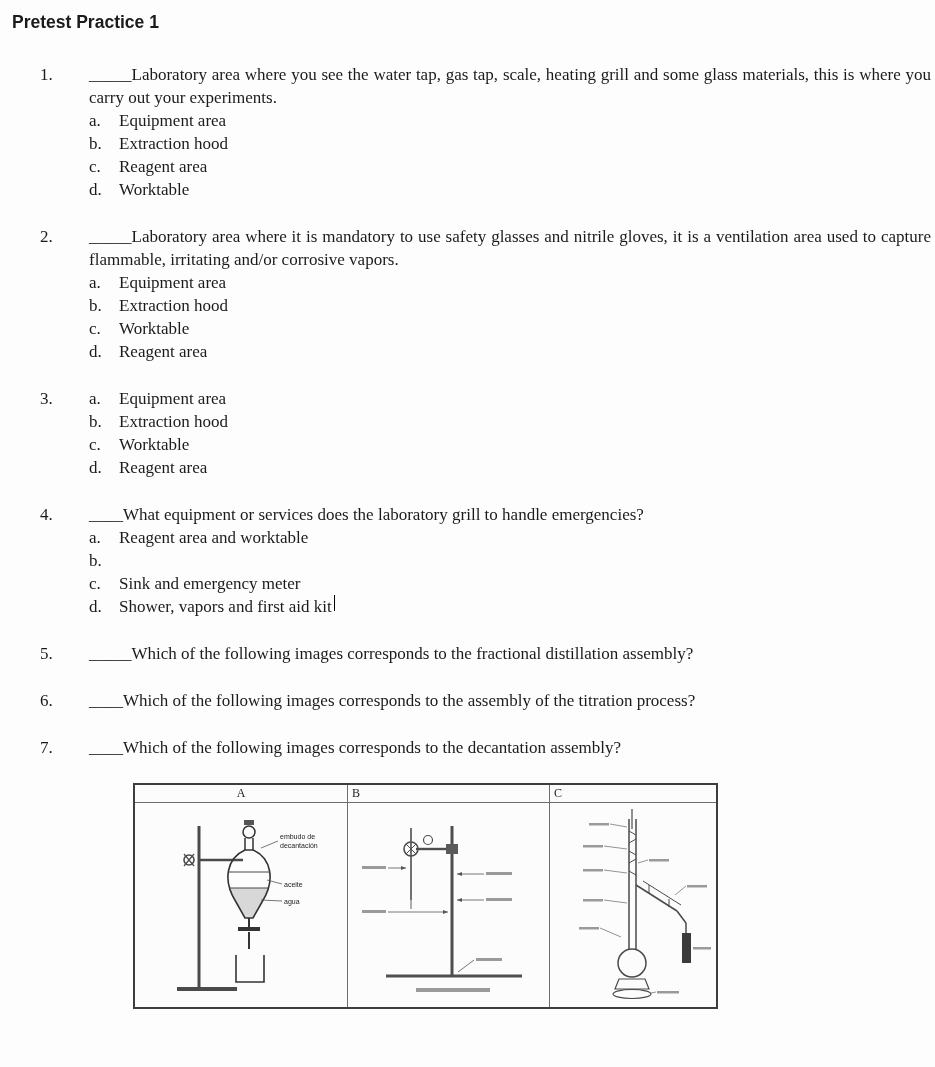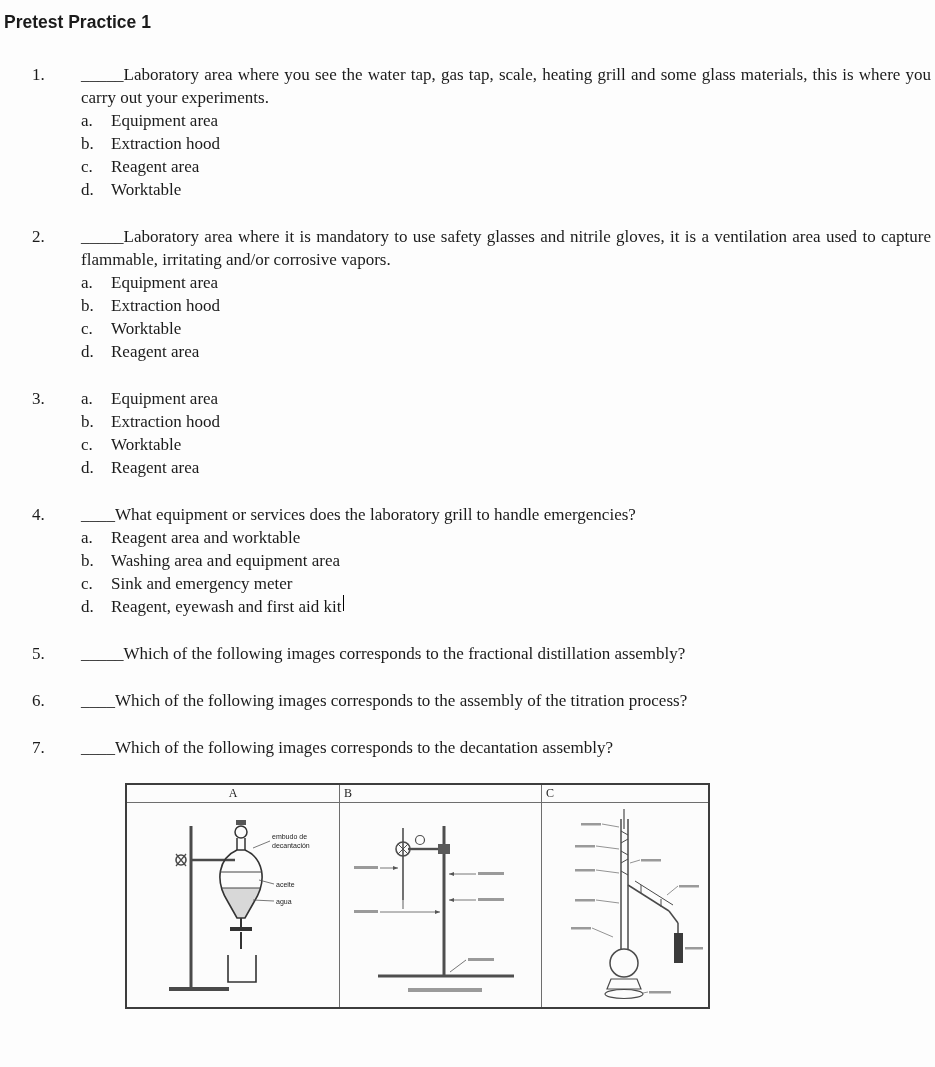--- a/index.html
+++ b/index.html
@@ -4,21 +4,21 @@
 <style>
   html, body { margin:0; padding:0; }
   body {
     width: 935px; height: 1067px;
     background: #fdfdfd;
     color: #1b1b1b;
     font-family: "Liberation Serif", serif;
     font-size: 17px;
     overflow: hidden;
   }
-  .page { padding: 12px 2px 0 4px; }
+  .page { padding: 12px 2px 0 12px; }
   .doc-title {
     font-family: "Liberation Sans", sans-serif;
     font-weight: bold;
     font-size: 17.5px;
     margin: 0 0 30px 0;
   }
   .questions { padding-left: 28px; padding-right: 2px; }
   .question { display: flex; margin-bottom: 24px; }
   .q-num { width: 28px; flex: none; line-height: 23px; }
   .q-body { flex: 1; min-width: 0; margin-left: 21px; }
@@ -142,29 +142,28 @@
       <div class="q-num">4.</div>
       <div class="q-body">
         <p class="q-text">____What equipment or services does the laboratory grill to handle emergencies?</p>
         <div class="options">
           <div class="opt">
               <span class="opt-letter">a.</span>
               <span class="opt-text">Reagent area and worktable</span>
             </div>
           <div class="opt">
               <span class="opt-letter">b.</span>
-              <span class="opt-text">Washing area and equipment area</span>
             </div>
           <div class="opt">
               <span class="opt-letter">c.</span>
               <span class="opt-text">Sink and emergency meter</span>
             </div>
           <div class="opt">
               <span class="opt-letter">d.</span>
-              <span class="opt-text">Reagent, eyewash and first aid kit</span>
+              <span class="opt-text">Shower, vapors and first aid kit</span>
               <span class="caret"></span>
             </div>
         </div>
       </div>
     </div>
 
     <div class="question">
       <div class="q-num">5.</div>
       <div class="q-body">
         <p class="q-text">_____Which of the following images corresponds to the fractional distillation assembly?</p>

